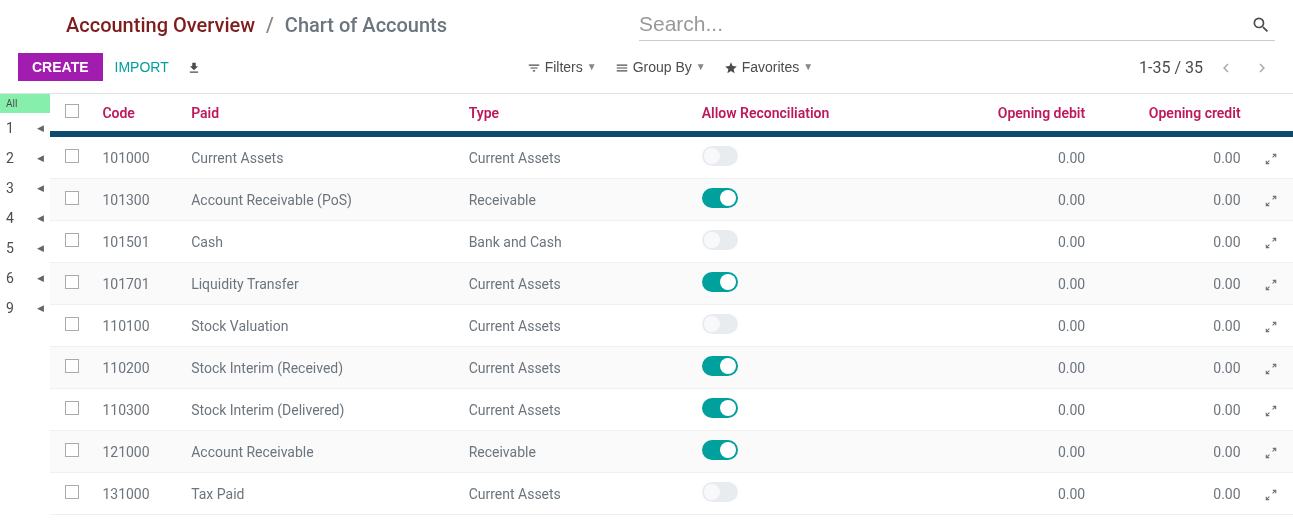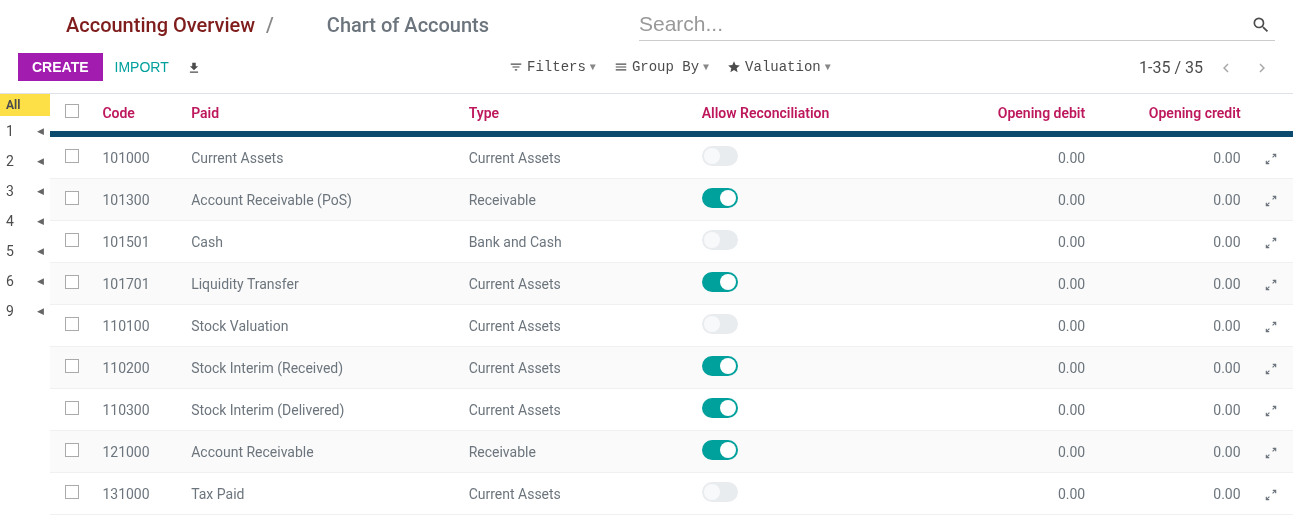--- a/index.html
+++ b/index.html
@@ -2,44 +2,44 @@
 <html><head>
 <meta charset="utf-8">
 <style>
   * { box-sizing: border-box; margin: 0; padding: 0; }
   body { font-family: -apple-system, BlinkMacSystemFont, "Segoe UI", Roboto, "Helvetica Neue", Arial, sans-serif; font-size: 14px; color: #4c4c4c; background: #fff; width: 1293px; }
   
   .top-row { display: flex; align-items: center; padding: 8px 18px 4px 18px; }
   .breadcrumb { font-size: 20px; font-weight: 500; }
   .breadcrumb a { color: #7f1d1d; text-decoration: none; margin-left: 48px; }
   .breadcrumb .sep { color: #888; margin: 0 6px; }
-  .breadcrumb .current { color: #6c757d; margin-left: 42px; }
+  .breadcrumb .current { color: #6c757d; }
   
   .search-wrap { margin-left: auto; flex: 0 0 636px; position: relative; border-bottom: 1px solid #ccc; display: flex; align-items: center; }
   .search-input { border: none; outline: none; font-size: 21px; padding: 4px 0; flex: 1; color: #555; }
   .search-input::placeholder { color: #999; }
   .search-mag { color: #4c4c4c; font-size: 18px; padding: 0 4px; cursor: pointer; }
   
   .control-row { display: flex; align-items: center; padding: 8px 18px 12px 18px; }
   .btn-create { background: #a21caf; color: #fff; border: none; padding: 6px 14px; font-size: 14px; font-weight: 600; cursor: pointer; }
   .btn-import { background: none; border: none; color: #00a09d; font-size: 14px; font-weight: 500; margin-left: 12px; cursor: pointer; }
   .btn-download { background: none; border: none; color: #4c4c4c; font-size: 14px; margin-left: 18px; cursor: pointer; }
   
   .filter-group { margin-left: auto; display: flex; align-items: center; gap: 18px; color: #4c4c4c; }
-  .filter-btn { background: none; border: none; font-size: 14px; color: #4c4c4c; cursor: pointer; display: flex; align-items: center; gap: 4px; font-family: Liberation Mono, monospace; }
+  .filter-btn { background: none; border: none; font-size: 14px; color: #4c4c4c; cursor: pointer; display: flex; align-items: center; gap: 4px; }
   .caret-down { font-size: 10px; color: #888; }
   
   .pager-group { margin-left: auto; display: flex; align-items: center; gap: 10px; color: #4c4c4c; }
   .pager-text { font-size: 16px; }
   .pager-btn { background: none; border: none; color: #aaa; font-size: 18px; cursor: pointer; padding: 0 4px; }
   
   .main-area { display: flex; border-top: 1px solid #dee2e6; }
   
   .index-col { width: 50px; flex-shrink: 0; }
-  .index-all { background: #fde047; padding: 4px 6px; font-weight: 700; font-size: 12px; cursor: pointer; }
+  .index-all { background: #86efac; padding: 4px 6px; font-weight: 400; font-size: 10px; cursor: pointer; }
   .index-item { padding: 7px 6px; font-size: 14px; display: flex; align-items: center; justify-content: space-between; cursor: pointer; }
   .index-arrow { font-size: 9px; color: #666; }
   
   .table-wrap { flex: 1; }
   table { width: 100%; border-collapse: collapse; }
   thead th { text-align: left; font-weight: 600; font-size: 14px; padding: 10px 8px; border-bottom: 6px solid #0c4a6e; color: #be185d; }
   thead th.num { text-align: right; }
   tbody td { padding: 9px 8px; border-bottom: 1px solid #f0f0f0; color: #6c757d; font-size: 14px; vertical-align: middle; }
   tbody td.num { text-align: right; }
   tbody tr:nth-child(even) { background: #fafafa; }
@@ -106,21 +106,21 @@
       <span><svg class="icon" viewBox="0 0 24 24">
             <path d="M3 18h18v-2H3v2zm0-5h18v-2H3v2zm0-7v2h18V6H3z"></path>
           </svg></span>
       <span>Group By</span>
       <span class="caret-down">▼</span>
     </button>
     <button class="filter-btn">
       <span><svg class="icon" viewBox="0 0 24 24">
             <path d="M12 17.27L18.18 21l-1.64-7.03L22 9.24l-7.19-.61L12 2 9.19 8.63 2 9.24l5.46 4.73L5.82 21z"></path>
           </svg></span>
-      <span>Valuation</span>
+      <span>Favorites</span>
       <span class="caret-down">▼</span>
     </button>
   </div>
 
   <div class="pager-group">
     <span class="pager-text">1-35 / 35</span>
     <button class="pager-btn">
       <svg class="icon" viewBox="0 0 24 24" style="width:18px;height:18px">
           <path d="M15.41 7.41L14 6l-6 6 6 6 1.41-1.41L10.83 12z"></path>
         </svg>

